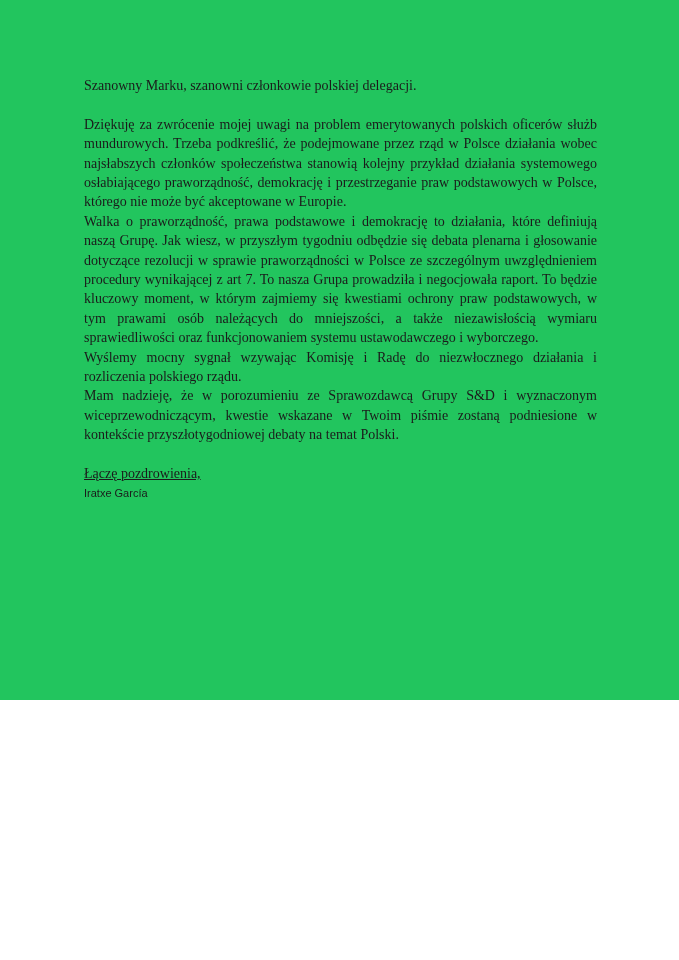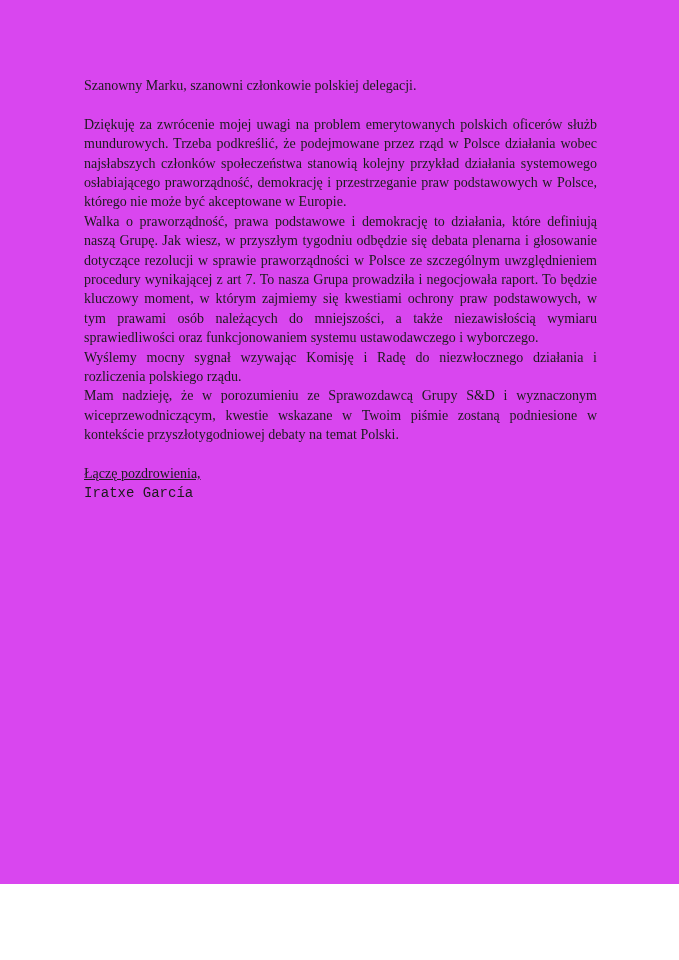--- a/index.html
+++ b/index.html
@@ -8,23 +8,23 @@
     background: #ffffff;
   }
   body {
     width: 679px;
     height: 960px;
     overflow: hidden;
   }
   .page {
     box-sizing: border-box;
     width: 679px;
-    height: 884px;
+    height: 700px;
     padding: 76px 82px 0 84px;
-    background: #d946ef;
+    background: #22c55e;
     font-family: "Liberation Serif", serif;
     font-size: 14px;
     line-height: 19.4px;
     color: #1b1b1b;
   }
   .page p {
     margin: 0;
   }
   .salutation {
     margin-bottom: 19.4px !important;
@@ -33,22 +33,22 @@
   .para {
     text-align: justify;
     text-justify: inter-word;
   }
   .closing {
     margin-top: 19.4px !important;
     text-align: left;
     text-decoration: underline;
   }
   .signature {
-    font-family: Liberation Mono, monospace;
-    font-size: 14px;
+    font-family: Liberation Sans, sans-serif;
+    font-size: 11px;
     text-align: left;
   }
 </style>
 </head>
 <body>
 
 <div class="page">
   <p class="salutation">Szanowny Marku, szanowni członkowie polskiej delegacji.</p>
 
   <p class="para">Dziękuję za zwrócenie mojej uwagi na problem emerytowanych polskich oficerów służb mundurowych. Trzeba podkreślić, że podejmowane przez rząd w Polsce działania wobec najsłabszych członków społeczeństwa stanowią kolejny przykład działania systemowego osłabiającego praworządność, demokrację i przestrzeganie praw podstawowych w Polsce, którego nie może być akceptowane w Europie.</p>

